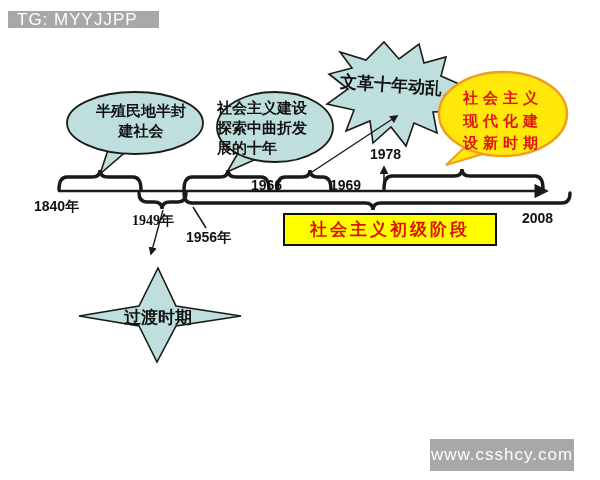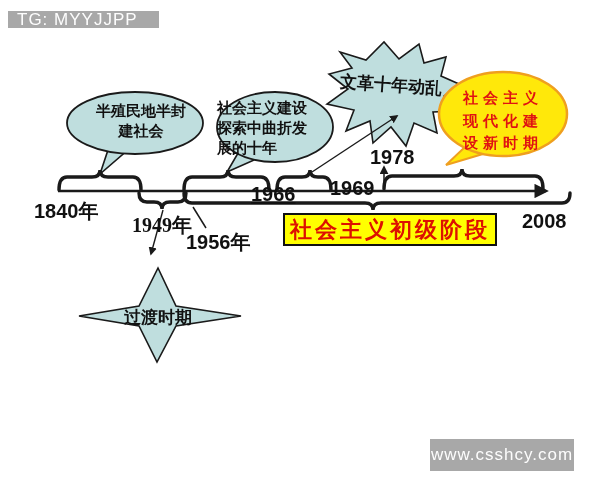--- a/index.html
+++ b/index.html
@@ -8,38 +8,38 @@
     font-family:"Liberation Sans","DejaVu Sans",sans-serif;color:#111;
   }
   .abs{position:absolute;}
   svg.layer{position:absolute;left:0;top:0;}
   .gray-box{
     background:#a8a8a8;color:#fdfdfd;font-size:17px;letter-spacing:1px;
     display:flex;align-items:center;
   }
   .tg-box{left:8px;top:11px;width:142px;height:17px;padding-left:9px;}
   .watermark-box{left:430px;top:439px;width:144px;height:32px;justify-content:center;}
-  .year-label{font-size:20px;font-weight:700;white-space:nowrap;}
+  .year-label{font-size:14px;font-weight:700;white-space:nowrap;}
   .bubble-text{
     font-size:15px;font-weight:700;line-height:1.35;white-space:pre-line;
   }
   .b1-text{left:86px;top:101px;width:110px;text-align:center;}
   .b2-text{left:217px;top:98px;width:118px;text-align:left;line-height:1.32;}
   .burst-text{
     left:341px;top:70px;width:116px;font-size:17px;font-weight:700;white-space:nowrap;
     transform:rotate(4deg);transform-origin:left top;
   }
   .ny-text{
     left:442px;top:87px;width:122px;text-align:center;color:#e01212;
     font-size:15px;font-weight:700;line-height:1.5;letter-spacing:5px;white-space:pre-line;
   }
   .star-text{left:97px;top:306px;width:122px;text-align:center;font-size:17px;font-weight:700;}
   .primary-box{
     left:283px;top:213px;width:210px;height:29px;background:#ffff00;border:2px solid #111;
-    color:#dd1100;font-size:22px;font-weight:700;letter-spacing:3px;
+    color:#dd1100;font-size:17px;font-weight:700;letter-spacing:3px;
     text-align:center;line-height:29px;white-space:nowrap;
   }
 </style>
 </head>
 <body>
 
 <div class="canvas">
 
   <svg class="layer" width="600" height="480" viewBox="0 0 600 480">
     <defs>
@@ -97,21 +97,21 @@
 
   <div class="abs ny-text">社会主义
 现代化建
 设新时期</div>
 
   <div class="abs primary-box">社会主义初级阶段</div>
 
   <div class="abs year-label" style="left:34px;top:198px;">1840年</div>
   <div class="abs year-label" style="left:132px;top:212px;font-family:Liberation Serif, serif;">1949年</div>
   <div class="abs year-label" style="left:186px;top:229px;">1956年</div>
-  <div class="abs year-label" style="left:251px;top:183px;text-decoration:underline;">1966</div>
+  <div class="abs year-label" style="left:251px;top:177px;text-decoration:underline;">1966</div>
   <div class="abs year-label" style="left:330px;top:177px;">1969</div>
   <div class="abs year-label" style="left:370px;top:146px;">1978</div>
   <div class="abs year-label" style="left:522px;top:210px;">2008</div>
 
   <div class="abs gray-box watermark-box">
     <span>www.csshcy.com</span>
   </div>
 
 </div>
 

